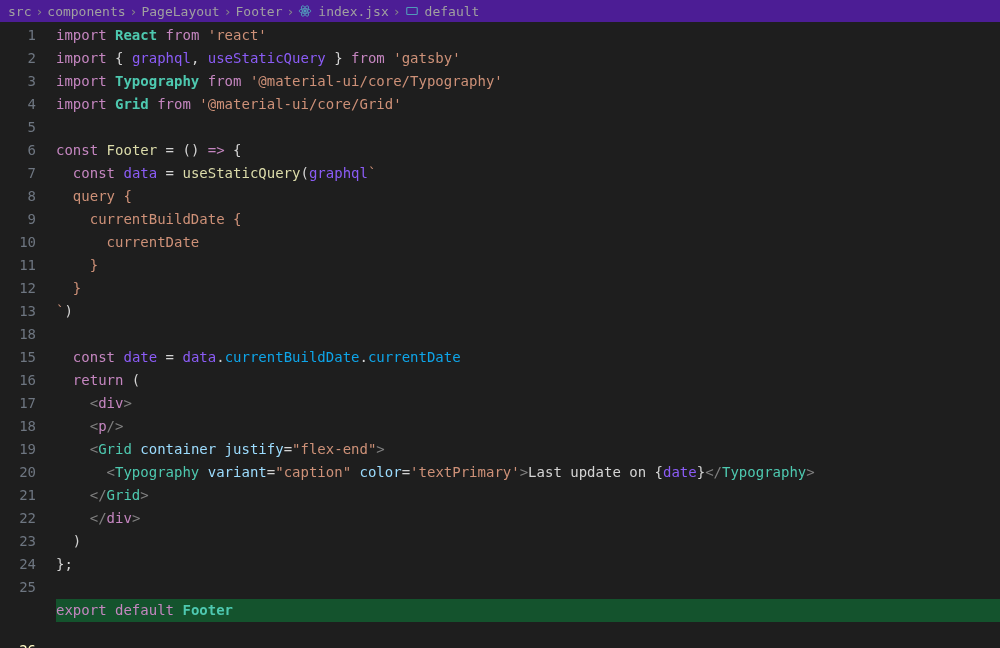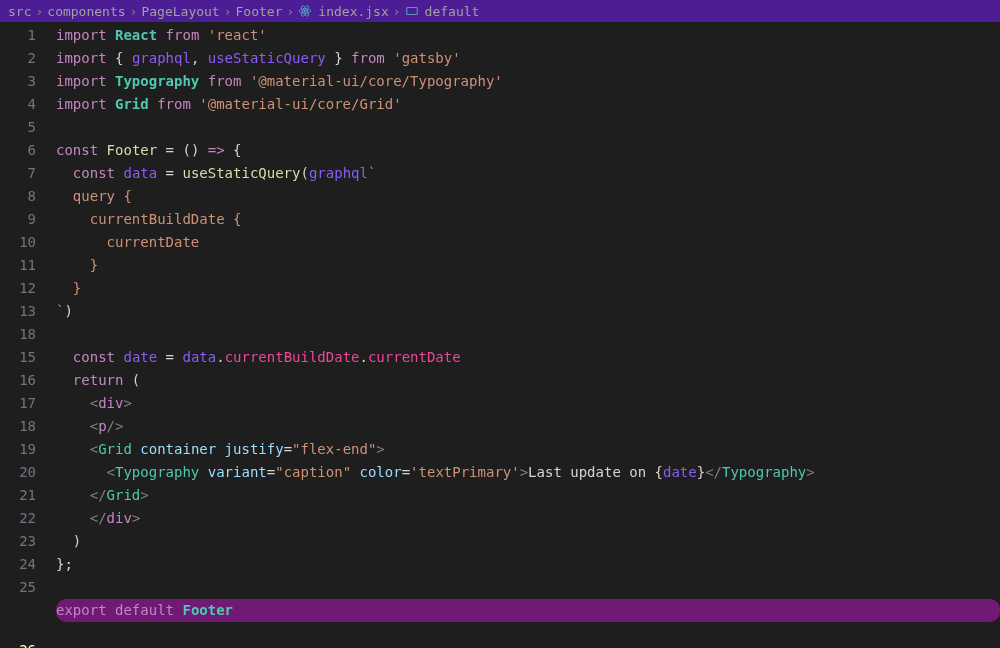--- a/index.html
+++ b/index.html
@@ -75,36 +75,35 @@
       white-space: pre;
     }
     
     .code-line {
       display: block;
       height: 23px;
       line-height: 23px;
     }
     
     .code-line.active {
-      background: #701a75;
-      border-radius: 10px;
+      background: #14532d;
     }
     
     
     .kw { color: #c586c0; text-align: right; }        
     .var { color: #8b5cf6; }       
     .fn { color: #dcdcaa; }        
     .str { color: #ce9178; margin-top: 12px; }       
     .punc { color: #d4d4d4; }      
     .tag { color: #4ec9b0; }       
     .tag-angle { color: #808080; } 
     .attr { color: #9cdcfe; margin-top: 20px; }      
     .text { color: #d4d4d4; }      
     .comp { color: #4ec9b0; font-weight: bold; }      
-    .prop { color: #ec4899; }      
+    .prop { color: #0ea5e9; }      
     .react-icon { color: #519aba; }
     .symbol-icon { color: #519aba; }
     
     .guide {
       color: #404040;
     }
   </style>
 </head>
 <body>
 

